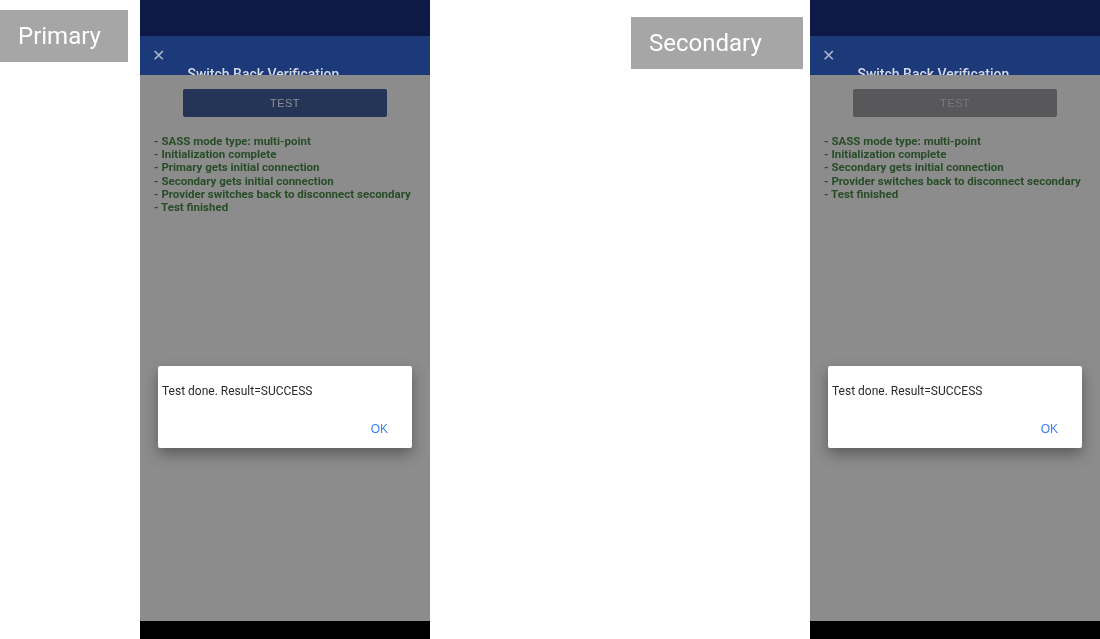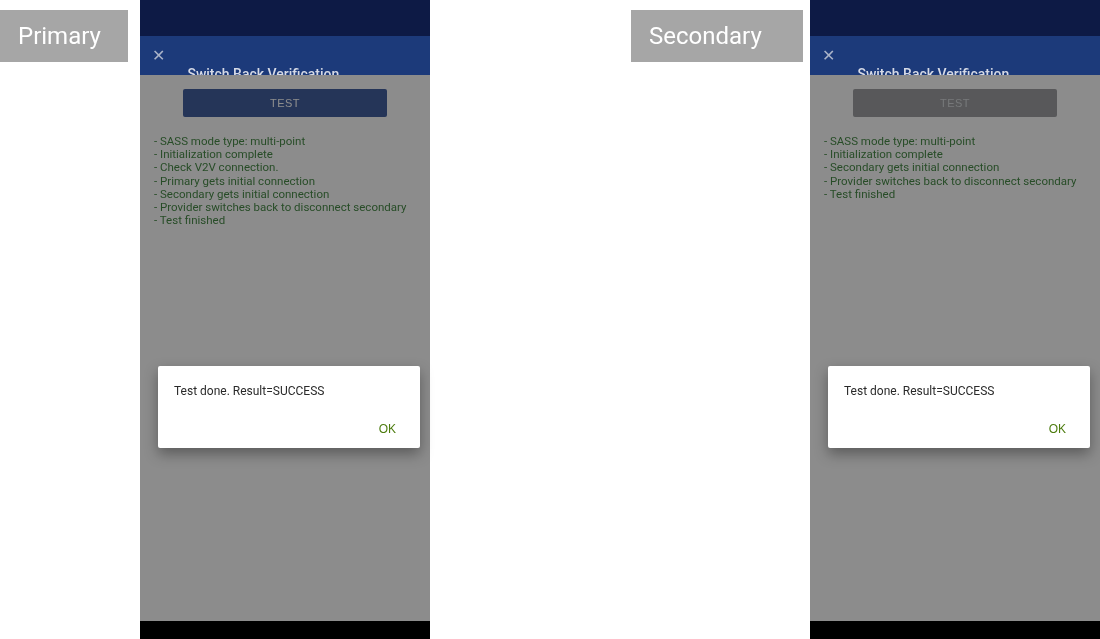--- a/index.html
+++ b/index.html
@@ -14,21 +14,21 @@
     .label-badge {
       position: absolute;
       background: #a6a6a6;
       color: #ffffff;
       font-size: 24px;
       font-weight: 400;
       padding: 12px 18px;
       z-index: 10;
     }
     .label-primary { left: 0; top: 10px; width: 128px; }
-    .label-secondary { left: 631px; top: 10px; width: 172px; }
+    .label-secondary { left: 631px; top: 17px; width: 172px; }
 
     .phone {
       position: absolute;
       top: 0;
       width: 290px;
       height: 639px;
       background: #000;
     }
     .phone-left { left: 140px; }
     .phone-right { left: 810px; }
@@ -84,50 +84,50 @@
     .test-btn.dim {
       background: #888a8d;
       color: #cfd2d6;
     }
 
     .log-list {
       font-size: 11.5px;
       color: #1b6f1b;
       line-height: 1.15;
     }
-    .log-list div { white-space: nowrap; }
+    .log-list div { white-space: nowrap; font-weight: bold; }
 
     .scrim {
       position: absolute;
       inset: 0;
       top: 0;
       background: rgba(50, 50, 50, 0.56);
     }
 
     .dialog {
       position: absolute;
       left: 18px;
-      right: 10px;
+      right: 18px;
       top: 291px;
       background: #ffffff;
       border-radius: 2px;
       box-shadow: 0 6px 14px rgba(0,0,0,0.35);
-      padding: 18px 16px 8px 16px;
+      padding: 18px 16px 8px 4px;
     }
     .dialog-msg {
       font-size: 12px;
       color: #2a2a2a;
       margin-bottom: 20px;
     }
     .dialog-actions {
       display: flex;
       justify-content: flex-end;
     }
     .dialog-ok {
-      color: #4d7c0f;
+      color: #3b82f6;
       font-size: 12px;
       font-weight: 500;
       padding: 4px 8px;
       background: none;
       border: none;
       cursor: pointer;
     }
 
     .navbar {
       position: absolute;
@@ -147,21 +147,20 @@
   <div class="appbar">
     <span class="close-x">✕</span>
     <span class="appbar-title">Switch Back Verification</span>
   </div>
   <div class="content">
     <div class="content-inner">
       <button class="test-btn">TEST</button>
       <div class="log-list">
         <div>- SASS mode type: multi-point</div>
         <div>- Initialization complete</div>
-        <div>- Check V2V connection.</div>
         <div>- Primary gets initial connection</div>
         <div>- Secondary gets initial connection</div>
         <div>- Provider switches back to disconnect secondary</div>
         <div>- Test finished</div>
       </div>
     </div>
     <div class="scrim"></div>
     <div class="dialog">
       <div class="dialog-msg">Test done. Result=SUCCESS</div>
       <div class="dialog-actions">

